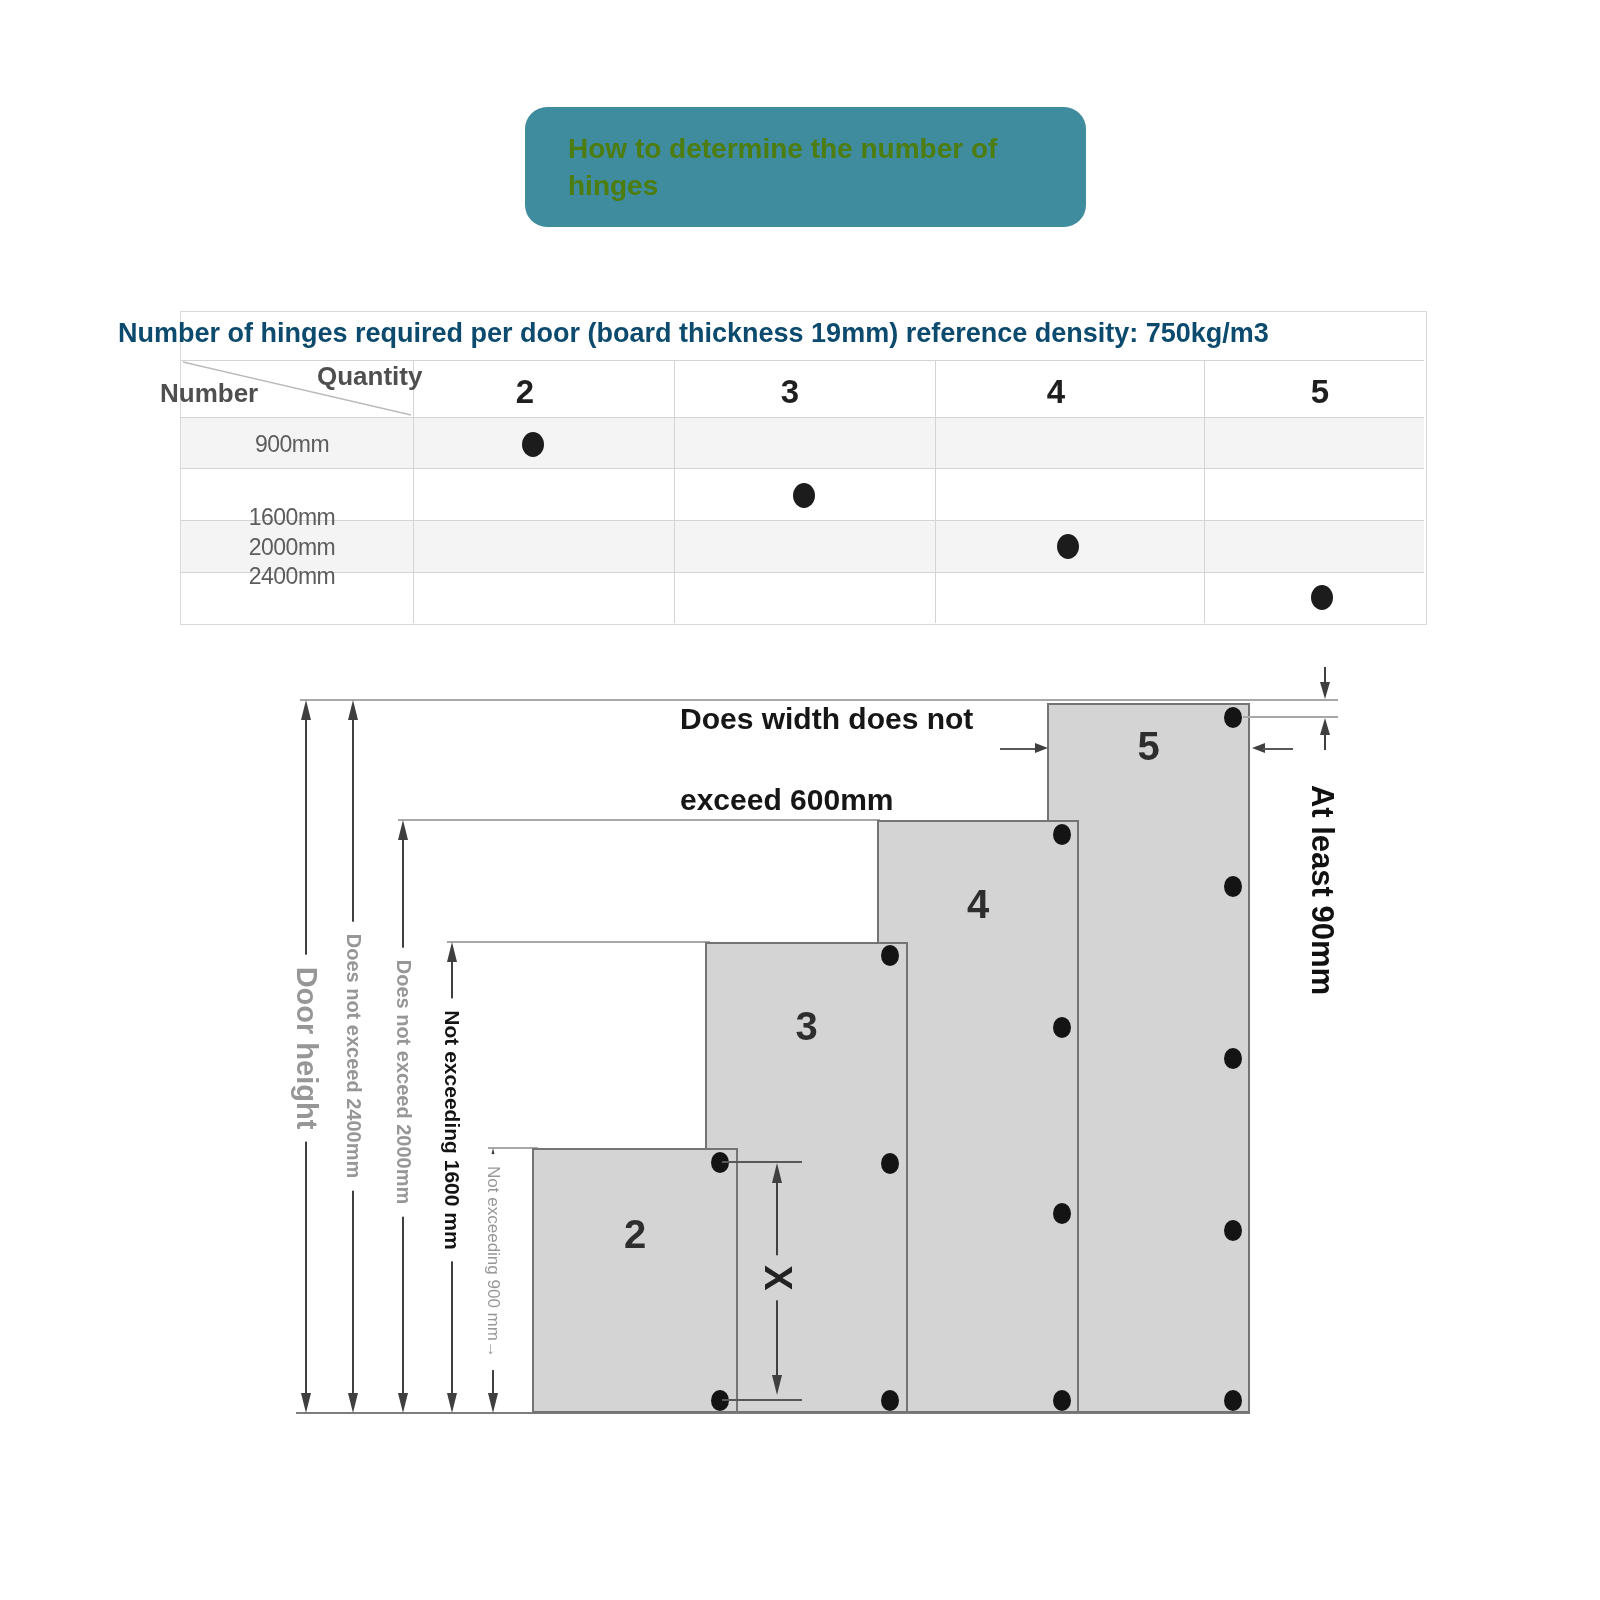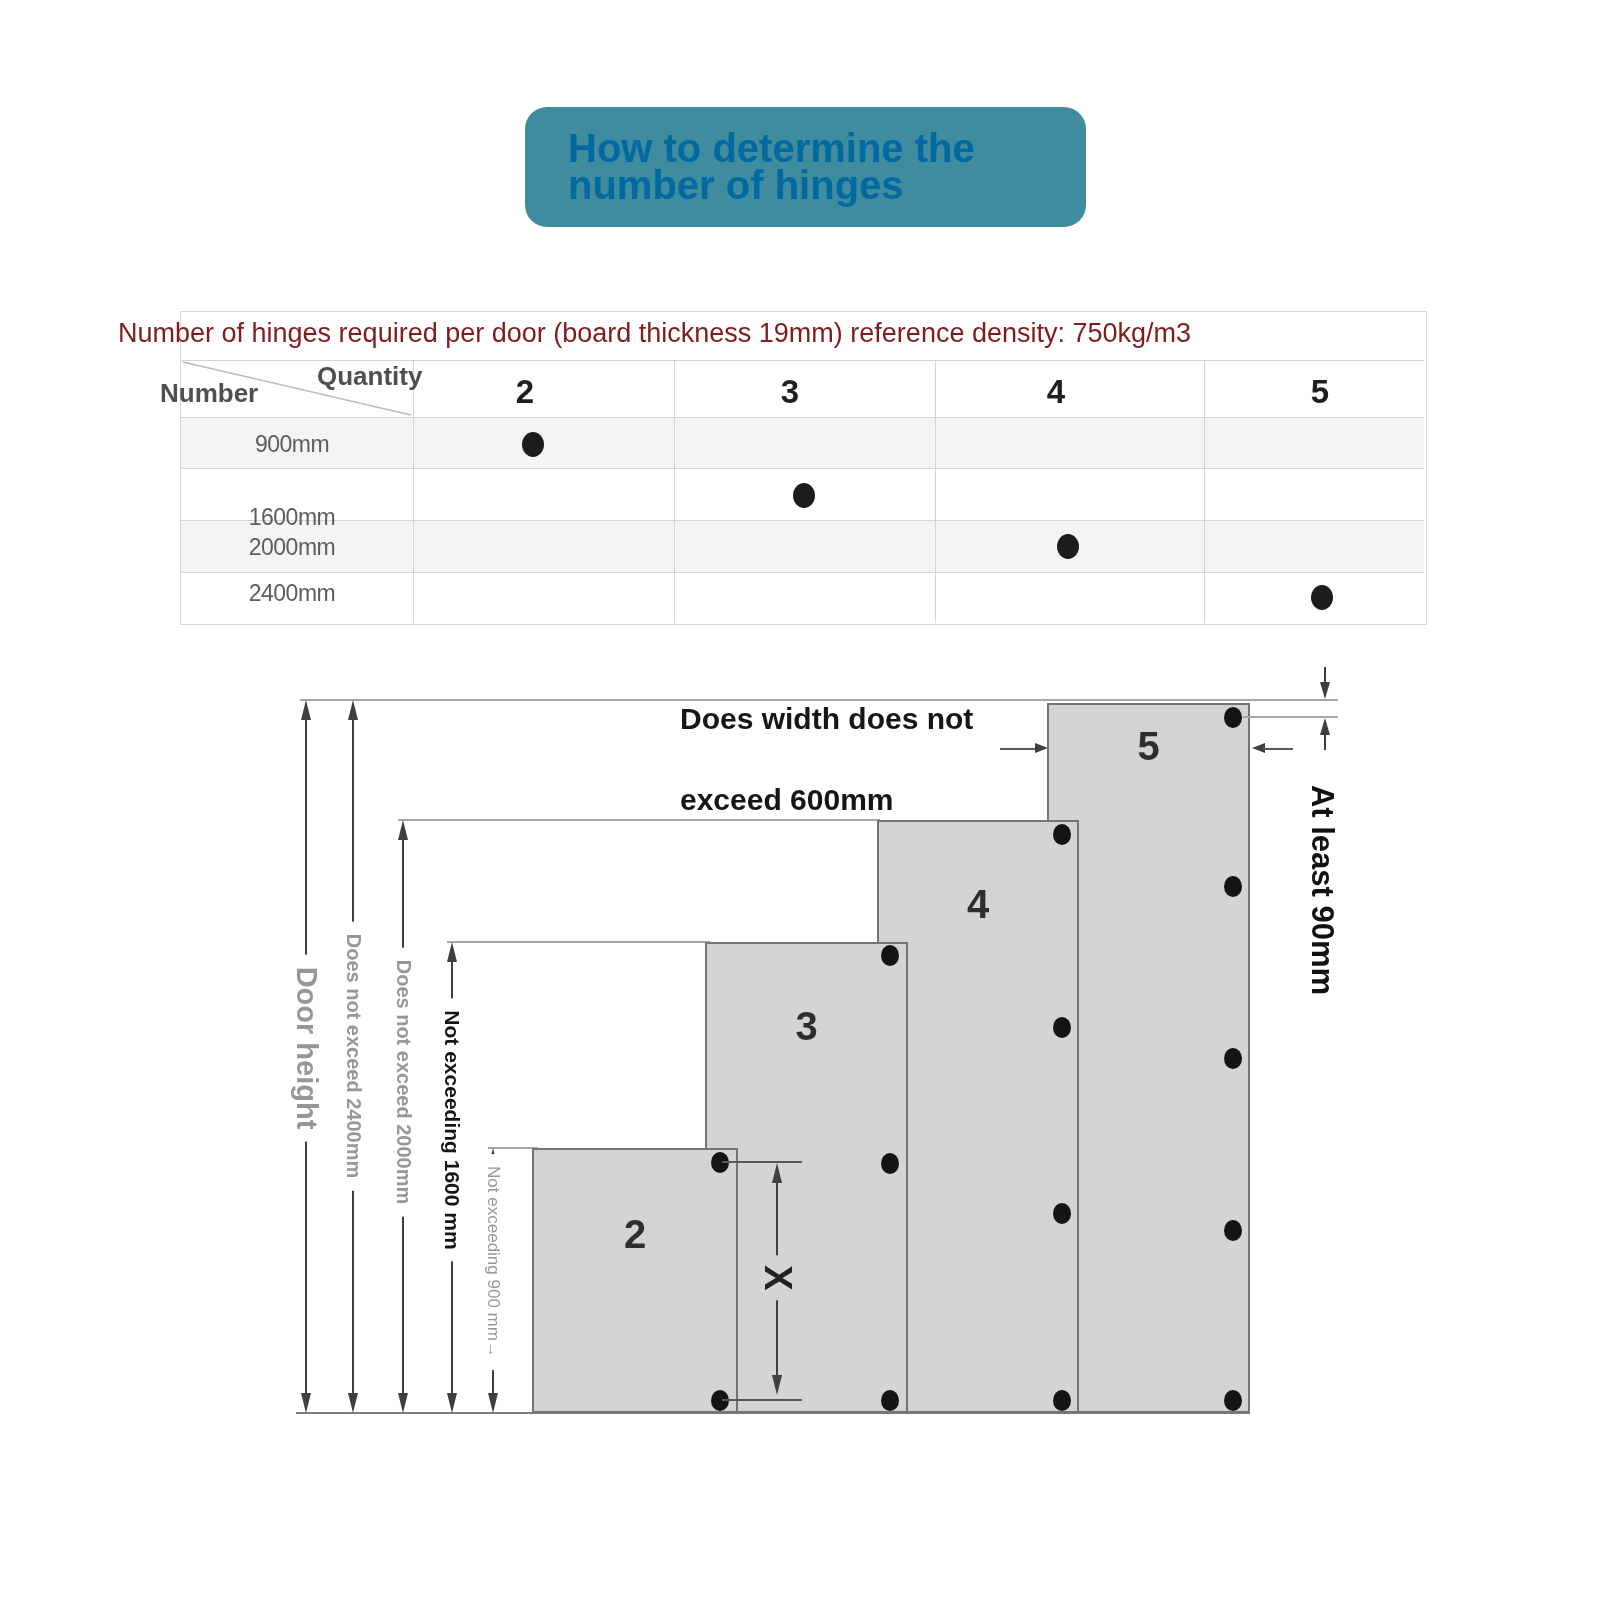--- a/index.html
+++ b/index.html
@@ -10,26 +10,26 @@
   }
   .abs{position:absolute;}
 
   
   .banner{
     left:525px;top:107px;width:561px;height:120px;
     background:#3f8c9e;border-radius:22px;
   }
   .banner-title{
     left:568px;top:130px;width:470px;
-    font-size:40px;font-weight:bold;color:#0369a1;line-height:37px;
+    font-size:28px;font-weight:bold;color:#4d7c0f;line-height:37px;
   }
 
   
   .tbl-box{left:180px;top:311px;width:1245px;height:312px;border:1px solid #d9d9d9;background:#fff;}
-  .tbl-title{left:118px;top:318px;font-size:27px;font-weight:normal;color:#7f1d1d;white-space:nowrap;}
+  .tbl-title{left:118px;top:318px;font-size:27px;font-weight:bold;color:#0c4a6e;white-space:nowrap;}
   .tbl-hline{background:#d4d4d4;height:1px;}
   .tbl-vline{background:#d4d4d4;width:1px;}
   .row-shade{background:#f4f4f4;}
   .corner-label{font-size:26px;font-weight:bold;color:#4f4f4f;white-space:nowrap;}
   .col-head{font-size:33px;font-weight:bold;color:#1f1f1f;width:80px;text-align:center;}
   .row-label{font-size:23px;color:#5d5d5d;width:130px;text-align:center;letter-spacing:-0.5px;}
   .tbl-dot{width:22px;height:25px;border-radius:50%;background:#1c1c1c;}
 
   
   .thinline{background:#a8a8a8;height:1.5px;}
@@ -86,21 +86,21 @@
 <div class="abs corner-label" style="left:160px;top:378px;">Number</div>
 
 <div class="abs col-head" style="left:485px;top:373px;">2</div>
 <div class="abs col-head" style="left:750px;top:373px;">3</div>
 <div class="abs col-head" style="left:1016px;top:373px;">4</div>
 <div class="abs col-head" style="left:1280px;top:373px;">5</div>
 
 <div class="abs row-label" style="left:227px;top:431px;">900mm</div>
 <div class="abs row-label" style="left:227px;top:504px;">1600mm</div>
 <div class="abs row-label" style="left:227px;top:534px;">2000mm</div>
-<div class="abs row-label" style="left:227px;top:580px;">2400mm</div>
+<div class="abs row-label" style="left:227px;top:563px;">2400mm</div>
 
 <div class="abs tbl-dot" style="left:522px;top:432px;"></div>
 <div class="abs tbl-dot" style="left:793px;top:483px;"></div>
 <div class="abs tbl-dot" style="left:1057px;top:534px;"></div>
 <div class="abs tbl-dot" style="left:1311px;top:585px;"></div>
 
 <div class="abs thinline" style="left:300px;top:699px;width:1038px;z-index:1;"></div>
 <div class="abs thinline" style="left:398px;top:819px;width:482px;z-index:1;"></div>
 <div class="abs thinline" style="left:447px;top:941px;width:263px;z-index:1;"></div>
 <div class="abs thinline" style="left:488px;top:1147px;width:50px;z-index:1;"></div>

